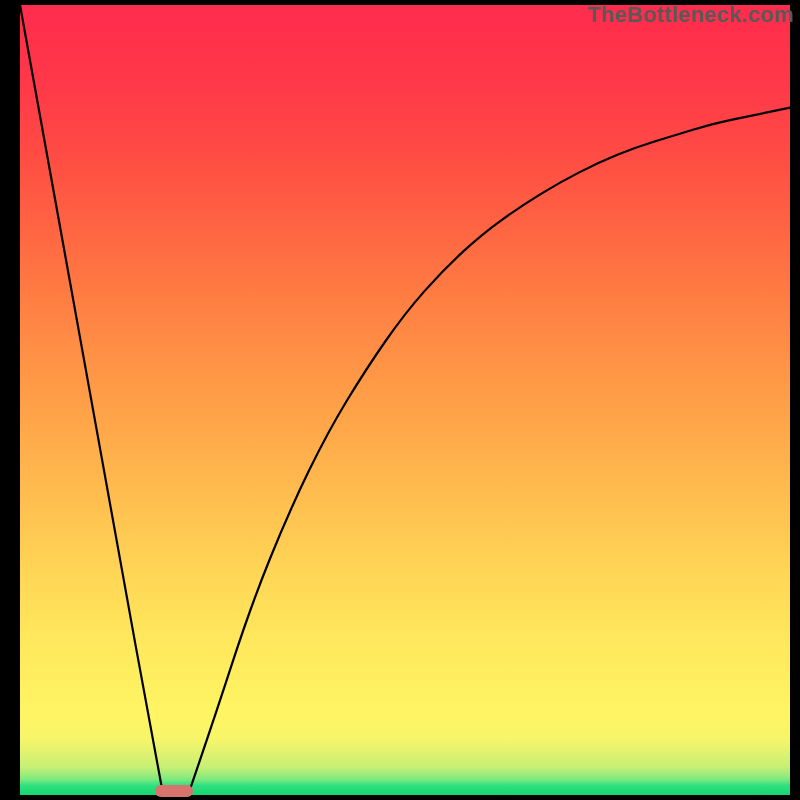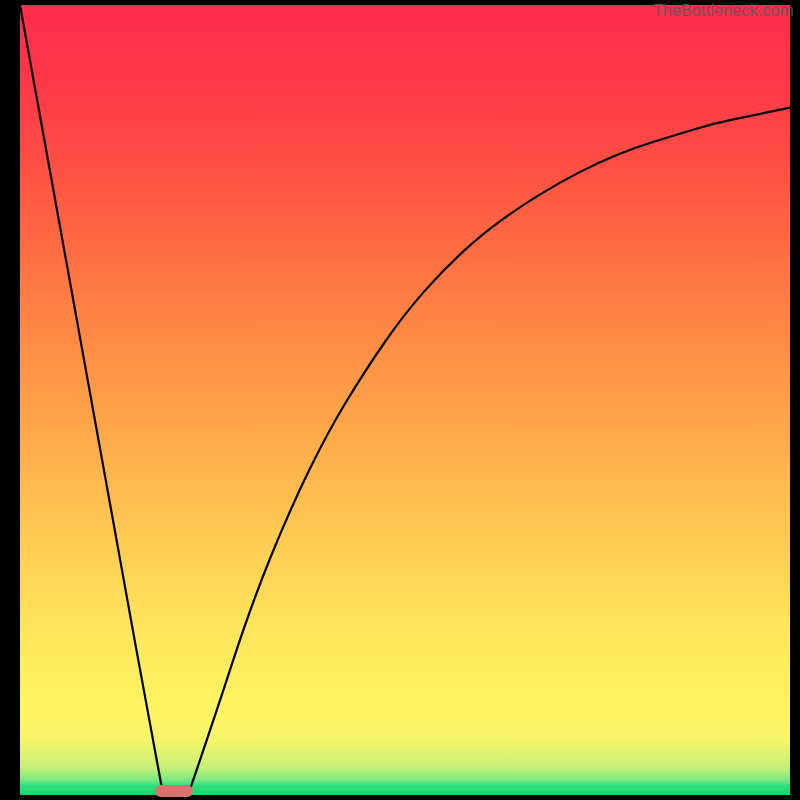--- a/index.html
+++ b/index.html
@@ -50,22 +50,22 @@
     left: 0;
     top: 0;
     width: 770px;
     height: 790px;
   }
   .watermark {
     position: absolute;
     right: 6px;
     top: 2px;
     font-family: Arial, Helvetica, sans-serif;
-    font-size: 16px;
-    font-weight: 400;
+    font-size: 22px;
+    font-weight: 700;
     color: #595959;
     letter-spacing: 0.2px;
   }
   .marker {
     position: absolute;
     background: #d9736e;
     border-radius: 8px;
   }
 </style>
 </head>

